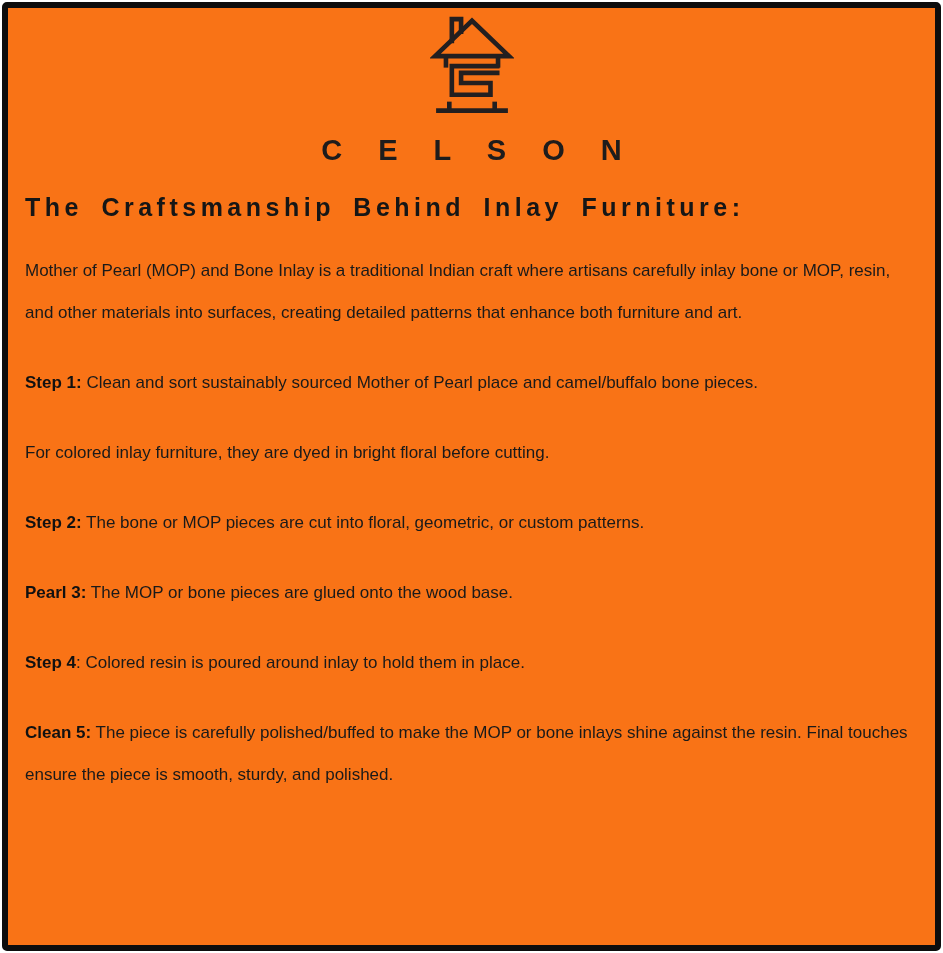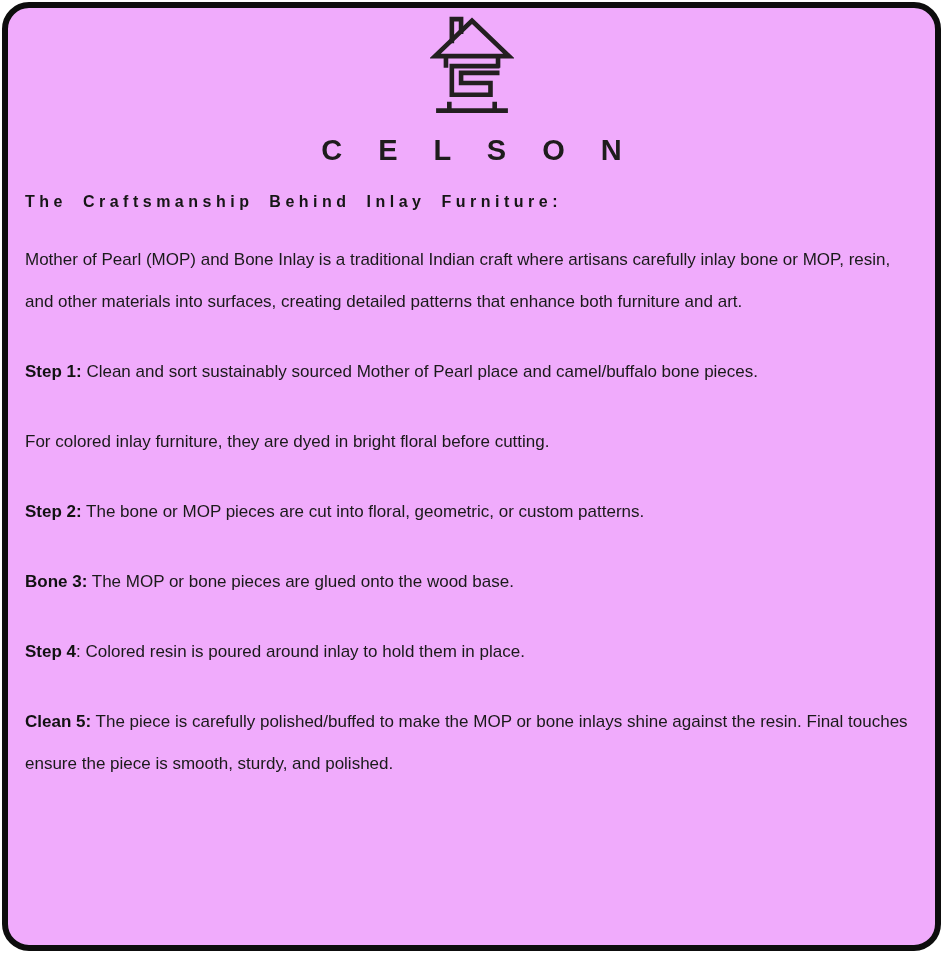--- a/index.html
+++ b/index.html
@@ -6,23 +6,23 @@
     margin: 0;
     padding: 0;
     background: #ffffff;
     font-family: "Liberation Sans", sans-serif;
   }
   .page {
     box-sizing: border-box;
     width: 939px;
     height: 949px;
     margin: 2px;
-    background: #f0abfc;
+    background: #f97316;
     border: 6px solid #0d0d0d;
-    border-radius: 27px;
+    border-radius: 5px;
     padding: 2px 12px 0 12px;
     overflow: hidden;
   }
   .logo-wrap {
     text-align: center;
     margin-top: 2px;
   }
   .logo-wrap svg {
     display: inline-block;
   }
@@ -30,21 +30,21 @@
     text-align: center;
     font-size: 29px;
     font-weight: 700;
     color: #1e1c1c;
     letter-spacing: 14px;
     text-indent: 14px;
     margin-top: 8px;
   }
   h1.craft-heading {
     margin: 26px 0 0 5px;
-    font-size: 16px;
+    font-size: 25px;
     font-weight: 700;
     color: #161616;
     letter-spacing: 4.5px;
     word-spacing: 7px;
   }
   .body-copy {
     color: #1a1a1a;
   }
   p.para {
     margin: 28px 0 0 5px;
@@ -86,20 +86,20 @@
   <div class="body-copy">
 
     <p class="para"><span>Mother of Pearl (MOP) and Bone Inlay is a traditional Indian craft where artisans carefully inlay bone or MOP, resin, and other materials into surfaces, creating detailed patterns that enhance both furniture and art.</span></p>
 
     <p class="para"><strong>Step 1:</strong><span> Clean and sort sustainably sourced Mother of Pearl place and camel/buffalo bone pieces.</span></p>
 
     <p class="para"><strong></strong><span>For colored inlay furniture, they are dyed in bright floral before cutting.</span></p>
 
     <p class="para"><strong>Step 2:</strong><span> The bone or MOP pieces are cut into floral, geometric, or custom patterns.</span></p>
 
-    <p class="para"><strong>Bone 3:</strong><span> The MOP or bone pieces are glued onto the wood base.</span></p>
+    <p class="para"><strong>Pearl 3:</strong><span> The MOP or bone pieces are glued onto the wood base.</span></p>
 
     <p class="para"><strong>Step 4</strong><span>: Colored resin is poured around inlay to hold them in place.</span></p>
 
     <p class="para"><strong>Clean 5:</strong><span> The piece is carefully polished/buffed to make the MOP or bone inlays shine against the resin. Final touches ensure the piece is smooth, sturdy, and polished.</span></p>
 
   </div>
 </div>
 
 </body></html>

